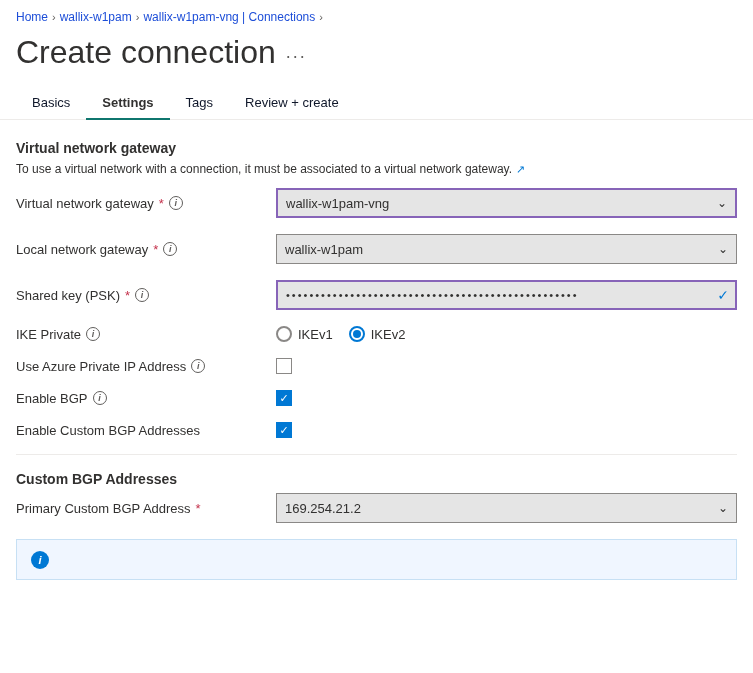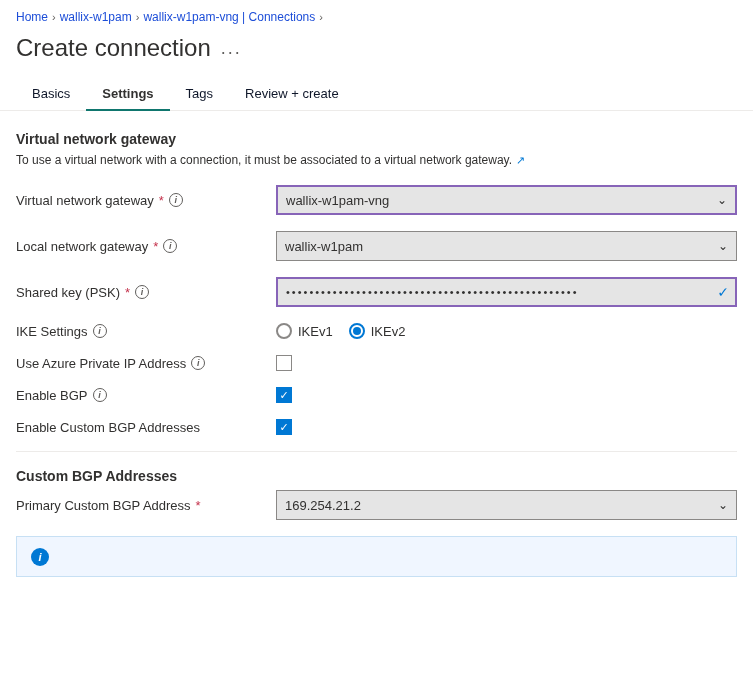--- a/index.html
+++ b/index.html
@@ -28,21 +28,21 @@
       text-decoration: none;
       cursor: pointer;
     }
     .page-header {
       display: flex;
       align-items: center;
       padding: 4px 16px 16px 16px;
       gap: 10px;
     }
     .page-title {
-      font-size: 24px;
+      font-size: 32px;
       font-weight: 300;
       color: #323130;
     }
     .page-header-dots {
       font-size: 18px;
       color: #605e5c;
       cursor: pointer;
       letter-spacing: 2px;
     }
     .tabs {
@@ -71,21 +71,21 @@
     }
     .section-title {
       font-size: 14px;
       font-weight: 600;
       color: #323130;
       margin-bottom: 6px;
     }
     .section-desc {
       font-size: 12px;
       color: #323130;
-      margin-bottom: 18px;
+      margin-bottom: 12px;
       display: flex;
       align-items: center;
       gap: 4px;
     }
     .ext-link-icon {
       color: #0078d4;
       font-size: 11px;
     }
     .form-row {
       display: flex;
@@ -313,21 +313,21 @@
         <div class="select-box active-border" style="font-size:11px;letter-spacing:2px;">
           <span class="psk-dots">••••••••••••••••••••••••••••••••••••••••••••••••••</span>
           <span class="psk-check">✓</span>
         </div>
       </div>
     </div>
   </div>
 
   <div class="form-row">
     <div class="form-label">
-      <span>IKE Settings</span>
+      <span>IKE Private</span>
       <span class="info-icon">i</span>
     </div>
     <div class="form-control radio-group">
       <label class="radio-label">
         <div class="radio-outer">
         </div>
         <span>IKEv1</span>
       </label>
       <label class="radio-label">
         <div class="radio-outer selected">

